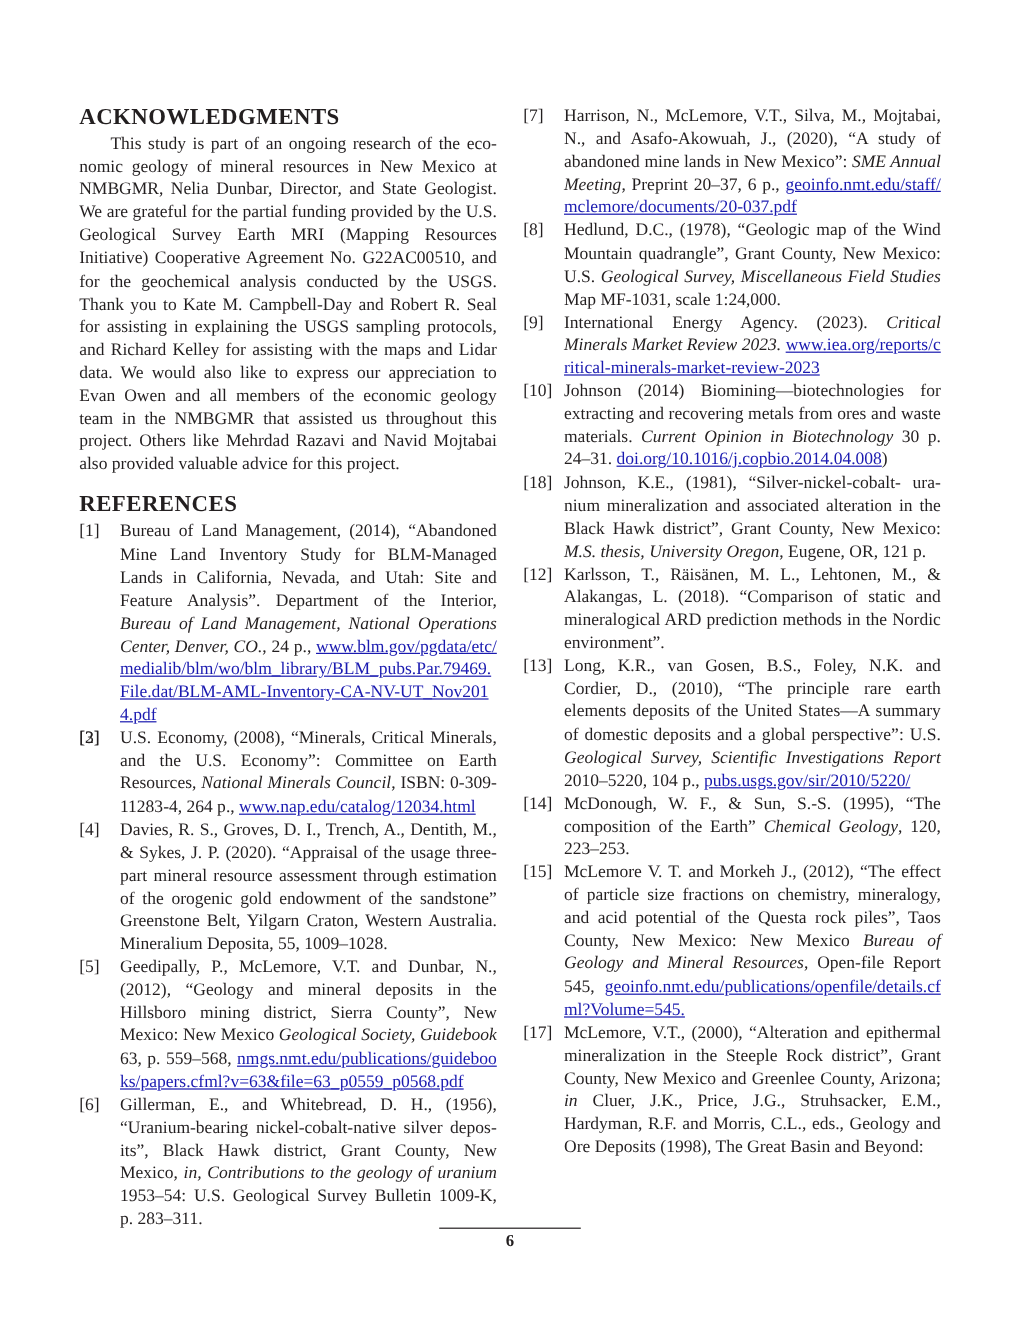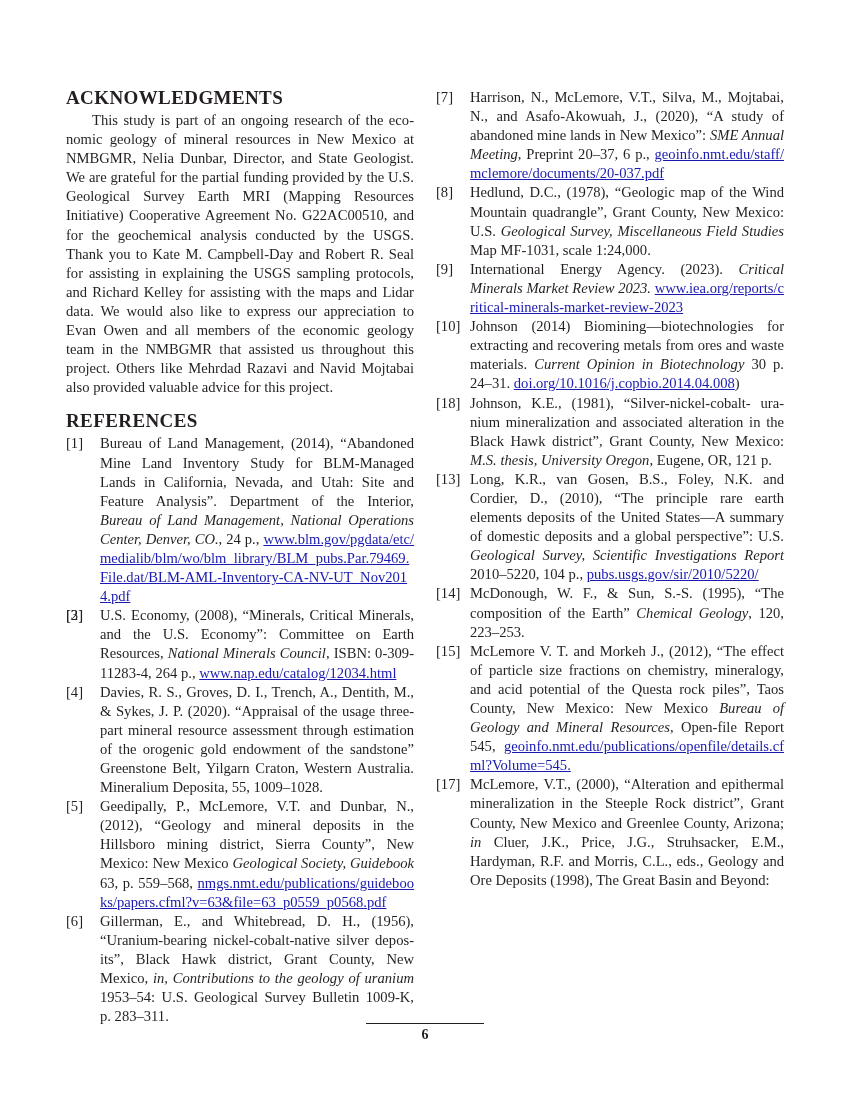--- a/index.html
+++ b/index.html
@@ -35,20 +35,21 @@
     </div>
 </div>
 
 <div class="col right">
   <div id="refs-right">
       <p class="ref"><span class="num">[7]</span><span>Harrison, N., McLemore, V.T., Silva, M., Mojtabai, N., and Asafo-Akowuah, J., (2020), “A study of aban­doned mine lands in New Mexico”: </span><i>SME Annual Meeting</i><span>, Preprint 20–37, 6 p., </span><a href="#" style="word-break: break-all;">geoinfo.nmt.edu/staff/mclemore/documents/20-037.pdf</a></p>
       <p class="ref"><span class="num">[8]</span><span>Hedlund, D.C., (1978), “Geologic map of the Wind Mountain quadrangle”, Grant County, New Mexico: U.S. </span><i>Geological Survey, Miscellaneous Field Studies</i><span> Map MF-1031, scale 1:24,000.</span></p>
       <p class="ref"><span class="num">[9]</span><span>International Energy Agency. (2023). </span><i>Critical Minerals Market Review 2023.</i><span> </span><a href="#" style="word-break: break-all;">www.iea.org/reports/critical-minerals-market-review-2023</a></p>
       <p class="ref"><span class="num">[10]</span><span>Johnson (2014) Biomining—biotechnologies for extracting and recovering metals from ores and waste materials. </span><i>Current Opinion in Biotechnology</i><span> 30 p. 24–31. </span><a href="#" style="word-break: break-all;">doi.org/10.1016/j.copbio.2014.04.008</a><span>)</span></p>
       <p class="ref"><span class="num">[18]</span><span>Johnson, K.E., (1981), “Silver-nickel-cobalt- ura­nium mineralization and associated alteration in the Black Hawk district”, Grant County, New Mexico: </span><i>M.S. thesis, University Oregon</i><span>, Eugene, OR, 121 p.</span></p>
+      <p class="ref"><span class="num">[12]</span><span>Karlsson, T., Räisänen, M. L., Lehtonen, M., &amp; Alakangas, L. (2018). “Comparison of static and mineralogical ARD prediction methods in the Nordic environment”.</span></p>
       <p class="ref"><span class="num">[13]</span><span>Long, K.R., van Gosen, B.S., Foley, N.K. and Cordier, D., (2010), “The principle rare earth elements depos­its of the United States—A summary of domestic deposits and a global perspective”: U.S. </span><i>Geological Survey, Scientific Investigations Report</i><span> 2010–5220, 104 p., </span><a href="#" style="word-break: break-all;">pubs.usgs.gov/sir/2010/5220/</a></p>
       <p class="ref"><span class="num">[14]</span><span>McDonough, W. F., &amp; Sun, S.-S. (1995), “The composition of the Earth” </span><i>Chemical Geology</i><span>, 120, 223–253.</span></p>
       <p class="ref"><span class="num">[15]</span><span>McLemore V. T. and Morkeh J., (2012), “The effect of particle size fractions on chemistry, miner­alogy, and acid potential of the Questa rock piles”, Taos County, New Mexico: New Mexico </span><i>Bureau of Geology and Mineral Resources</i><span>, Open-file Report 545, </span><a href="#" style="word-break: break-all;">geoinfo.nmt.edu/publications/openfile/details.cfml?Volume=545.</a></p>
       <p class="ref"><span class="num">[17]</span><span>McLemore, V.T., (2000), “Alteration and epither­mal mineralization in the Steeple Rock district”, Grant County, New Mexico and Greenlee County, Arizona; </span><i>in</i><span> Cluer, J.K., Price, J.G., Struhsacker, E.M., Hardyman, R.F. and Morris, C.L., eds., Geology and Ore Deposits (1998), The Great Basin and Beyond:</span></p>
     </div>
 </div>
 
 <div class="footer-rule"></div>
 <div class="page-num">6</div>
 

